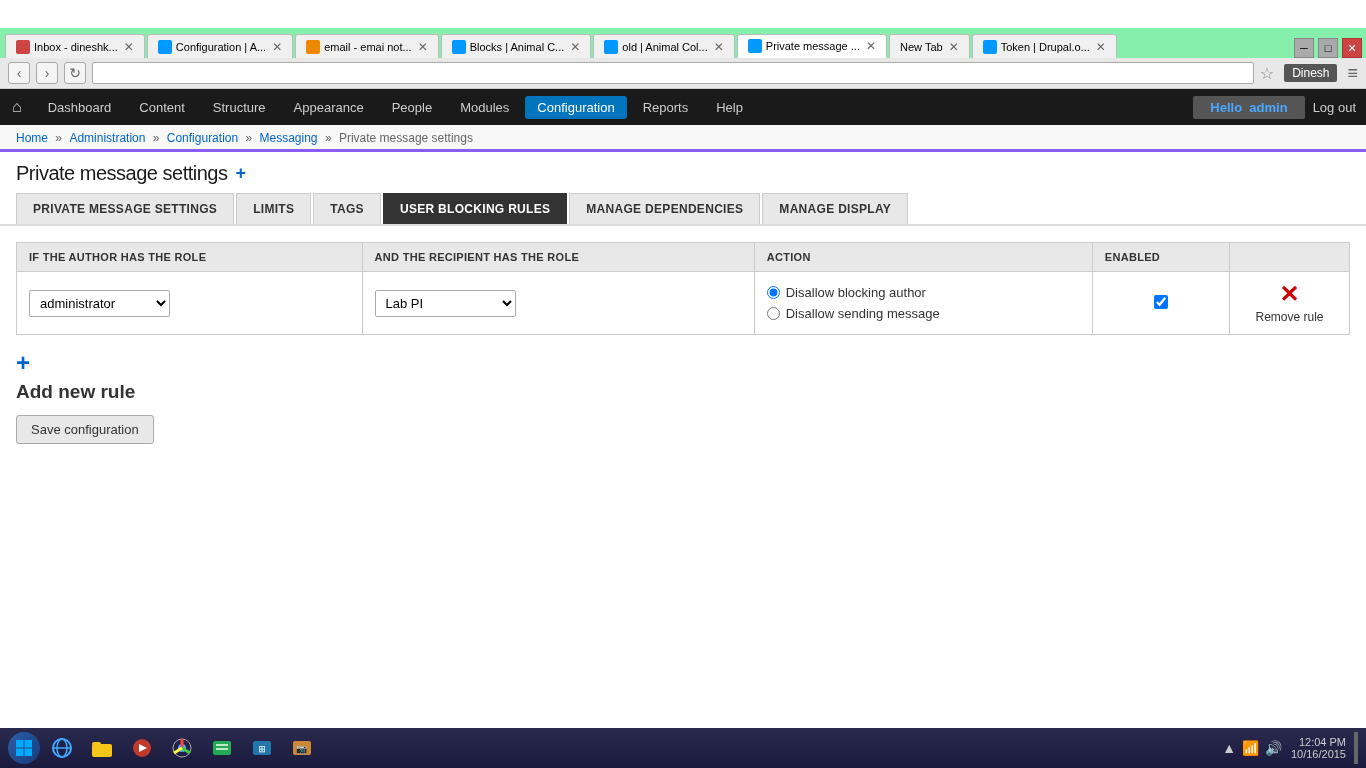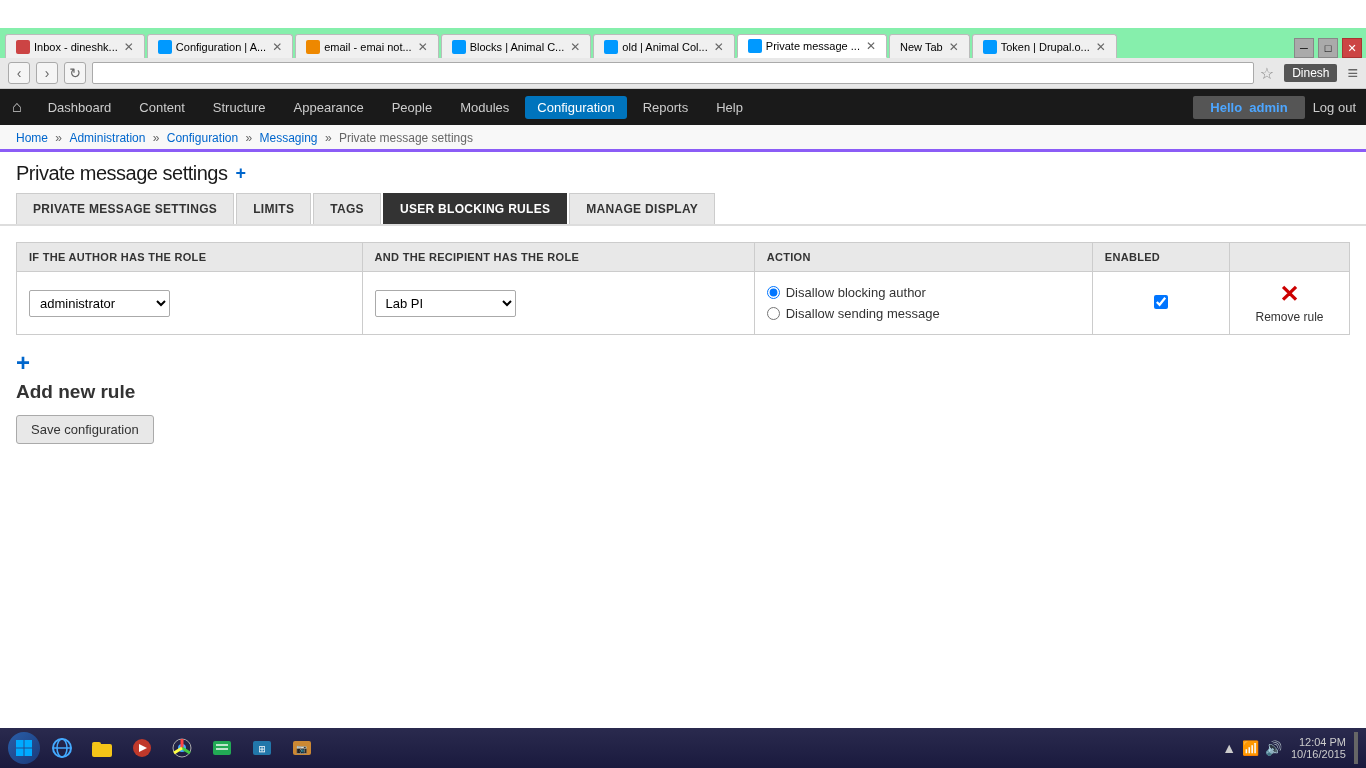--- a/index.html
+++ b/index.html
@@ -192,20 +192,21 @@
 <div class="page-header">
   <h1 class="page-title">Private message settings</h1>
   <span class="add-icon">+</span>
 </div>
 
 <div class="tabs-bar">
   <button class="tab-btn">PRIVATE MESSAGE SETTINGS</button>
   <button class="tab-btn">LIMITS</button>
   <button class="tab-btn">TAGS</button>
   <button class="tab-btn active">USER BLOCKING RULES</button>
+  <button class="tab-btn">MANAGE DEPENDENCIES</button>
   <button class="tab-btn">MANAGE DISPLAY</button>
 </div>
 
 <div class="main-content">
   <table class="rules-table">
     <thead>
       <tr>
         <th>IF THE AUTHOR HAS THE ROLE</th>
         <th>AND THE RECIPIENT HAS THE ROLE</th>
         <th>ACTION</th>

